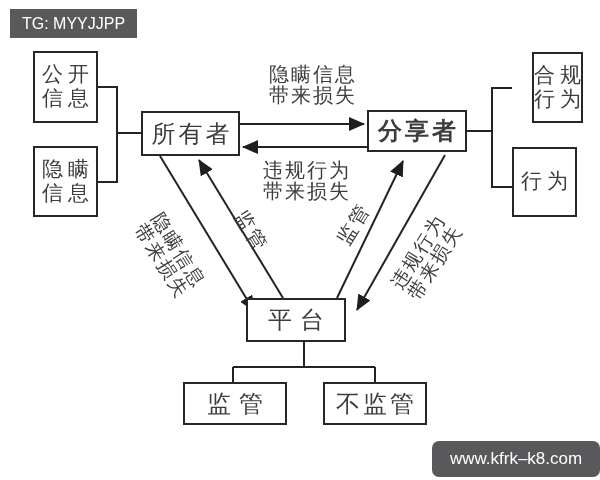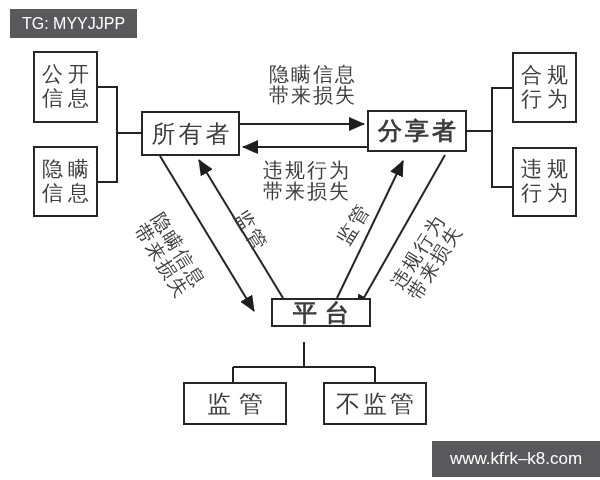--- a/index.html
+++ b/index.html
@@ -23,21 +23,21 @@
     line-height:1.05; font-size:20px;
   }
   .elabel .l { display:block; letter-spacing:2px; }
   .rot { transform-origin:center center; font-size:19px; }
   .banner {
     position:absolute; background:#59595b; color:#ffffff;
     font-family:"Liberation Sans","DejaVu Sans",sans-serif;
     display:flex; align-items:center; justify-content:center;
   }
   .banner-tl { left:10px; top:9px; width:127px; height:29px; font-size:16px; }
-  .banner-br { left:432px; top:441px; width:168px; height:36px; font-size:17px; }
+  .banner-br { left:432px; top:441px; width:168px; height:36px; font-size:17px;border-radius:7px; }
   .sup { letter-spacing:7px; margin-right:-7px; }
 </style>
 </head>
 <body>
 
 <div class="stage">
 
   <svg class="wires" width="600" height="480" viewBox="0 0 600 480">
     <defs>
       <marker id="arr" markerUnits="userSpaceOnUse" markerWidth="18" markerHeight="16" refX="15" refY="7" orient="auto">
@@ -66,29 +66,28 @@
   <div class="box two" style="left:33px; top:51px; width:65px; height:72px;">
     <span class="l">公开</span>
     <span class="l">信息</span>
   </div>
   <div class="box two" style="left:33px; top:146px; width:65px; height:71px;">
     <span class="l">隐瞒</span>
     <span class="l">信息</span>
   </div>
   <div class="box one" style="left:141px; top:111px; width:99px; height:45px;">所有者</div>
   <div class="box one" style="left:367px; top:110px; width:100px; height:42px;font-weight:bold;">分享者</div>
-  <div class="box two" style="left:512px; top:52px; width:65px; height:71px;">
+  <div class="box two" style="left:532px; top:52px; width:51px; height:71px;">
     <span class="l">合规</span>
     <span class="l">行为</span>
   </div>
   <div class="box two" style="left:512px; top:147px; width:65px; height:70px;">
-    <span class="l">违规</span>
     <span class="l">行为</span>
   </div>
-  <div class="box one" style="left:271px; top:298px; width:100px; height:29px; letter-spacing:8px; text-indent:8px;font-weight:bold;">平台</div>
+  <div class="box one" style="left:246px; top:298px; width:100px; height:44px; letter-spacing:8px; text-indent:8px;">平台</div>
   <div class="box one" style="left:183px; top:382px; width:104px; height:43px; letter-spacing:8px; text-indent:8px;">监管</div>
   <div class="box one" style="left:323px; top:382px; width:104px; height:43px;">不监管</div>
 
   <div class="elabel" style="left:313px; top:85px; transform:translate(-50%,-50%);">
     <span class="l">隐瞒信息</span>
     <span class="l">带来损失</span>
   </div>
   <div class="elabel" style="left:307px; top:181px; transform:translate(-50%,-50%);">
     <span class="l">违规行为</span>
     <span class="l">带来损失</span>

